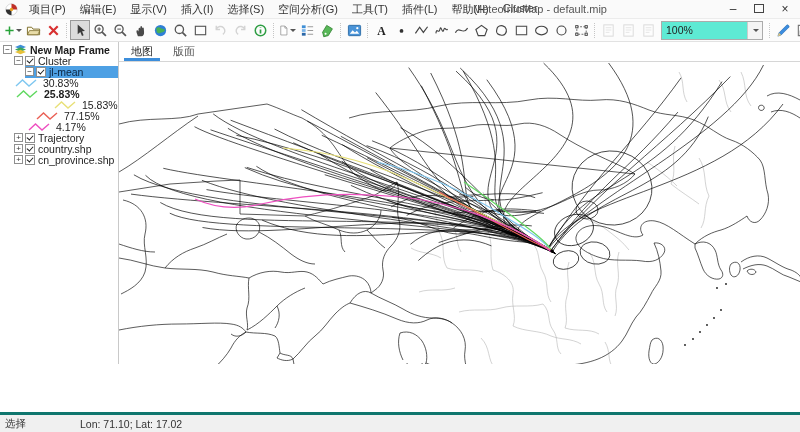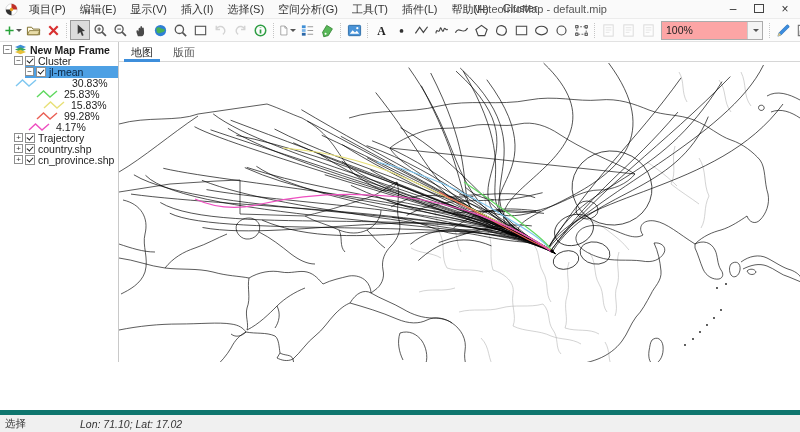--- a/index.html
+++ b/index.html
@@ -17,52 +17,52 @@
   
   .toolbar{height:22px;flex:none;display:flex;align-items:center;background:#fcfcfc;
            border-bottom:1px solid #e2e2e2;padding-left:3px;}
   .tbtn{width:20px;height:20px;flex:none;display:flex;align-items:center;justify-content:center;
         border:1px solid transparent;box-sizing:border-box;}
   .tbtn.active{background:#dcdcdc;border-color:#9a9a9a;}
   .tbtn.disabled{opacity:.35;}
   .tsep{width:0;height:15px;border-left:1px dotted #c6c6c6;margin:0 3px;flex:none;}
   .caret{width:0;height:0;border-left:3px solid transparent;border-right:3px solid transparent;
          border-top:3px solid #555;margin-left:1px;}
-  .combo{display:flex;align-items:center;border:1px solid #ababab;background:#fca5a5;height:17px;
+  .combo{display:flex;align-items:center;border:1px solid #ababab;background:#5eead4;height:17px;
          margin:0 3px;flex:none;gap:44px;}
   .combo .val{font-size:10.5px;padding:0 4px;width:33px;color:#222;}
   .combo .dd{width:14px;height:100%;border-left:1px solid #ccc;display:flex;align-items:center;
              justify-content:center;background:#f4f4f4;}
   
   .main{flex:1;display:flex;min-height:0;}
   .sidebar{width:118px;flex:none;border-right:1px solid #c9c9c9;background:#fff;
            font-size:10.5px;color:#1d1d1d;overflow:hidden;padding-top:2px;}
   .trow{display:flex;align-items:center;height:11px;white-space:nowrap;}
   .trow .lbl{padding:0 3px 0 1px;text-align:right;}
   .trow.bold .lbl{font-weight:bold;}
   .rowsel{background:#4da0e4;color:#0b2440;}
   .expander{width:9px;height:9px;flex:none;border:1px solid #8f8f8f;background:#fff;font-size:8px;
             line-height:7px;text-align:center;color:#333;margin-right:2px;box-sizing:border-box;}
   .cbx{width:10px;height:10px;flex:none;border:1px solid #8f8f8f;background:#fff;margin-right:2px;
        position:relative;box-sizing:border-box;}
   .cbx.checked::after{content:"";position:absolute;left:1px;top:1.5px;width:5px;height:3px;
        border-left:1.5px solid #1c1c1c;border-bottom:1.5px solid #1c1c1c;transform:rotate(-48deg);}
   .zig{margin:0 3px 0 0;flex:none;}
   .content{flex:1;display:flex;flex-direction:column;min-width:0;}
-  .tabs{height:19px;flex:none;display:flex;align-items:center;border-bottom:1px solid #d6d6d6;
+  .tabs{height:19px;flex:none;display:flex;align-items:flex-end;border-bottom:1px solid #d6d6d6;
         background:#fff;font-size:11px;padding-left:2px;}
   .tab{padding:1px 10px 0;color:#555;position:relative;height:100%;display:flex;align-items:center;}
   .tab.active{color:#1d1d1d;}
   .tab.active::after{content:"";position:absolute;left:3px;right:3px;bottom:0;height:3px;background:#3d8edb;}
   .mapwrap{flex:1;background:#fff;overflow:hidden;min-height:0;}
   
-  .statusbar{height:17px;flex:none;background:#f0f0f0;border-top:5px solid #0f766e;display:flex;
+  .statusbar{height:17px;flex:none;background:#f0f0f0;border-top:3px solid #0f766e;display:flex;
              align-items:center;font-size:10.5px;color:#333;margin-top:48px;}
   .status-mode{padding-left:5px;width:70px;flex:none;}
-  .status-coords{padding-left:5px;font-style:italic;}
+  .status-coords{padding-left:5px;}
 </style>
 </head>
 <body>
 
 <div class="window">
 
   <div class="titlebar">
     <span class="appicon">
       <svg width="13" height="13" viewBox="0 0 16 16">
         <circle cx="8" cy="8" r="7" fill="#fff" stroke="#b5b5b5" stroke-width=".6"></circle>
@@ -330,43 +330,43 @@
           <span class="cbx checked"></span>
           <span class="lbl">Cluster</span>
         </div>
         <div class="trow" style="padding-left: 25px;">
           <span class="rowsel" style="display: flex; align-items: center; flex: 1 1 0%;">
             <span class="expander">−</span>
             <span class="cbx checked"></span>
             <span class="lbl">jl-mean</span>
           </span>
         </div>
-        <div class="trow" style="padding-left: 15px; gap: 29px;">
+        <div class="trow" style="padding-left: 15px;">
           <svg class="zig" width="24" height="9" viewBox="0 0 24 9">
             <path d="M1 8 L7.5 2 L14 8 L21 2" fill="none" stroke="#7fc7f0" stroke-width="1.4"></path>
           </svg>
           <span class="lbl">30.83%</span>
         </div>
-        <div class="trow" style="padding-left: 36px;">
+        <div class="trow" style="padding-left: 16px; font-weight: bold;">
           <svg class="zig" width="24" height="9" viewBox="0 0 24 9">
             <path d="M1 8 L7.5 2 L14 8 L21 2" fill="none" stroke="#60d860" stroke-width="1.4"></path>
           </svg>
           <span class="lbl">25.83%</span>
         </div>
-        <div class="trow" style="padding-left: 43px;">
+        <div class="trow" style="padding-left: 54px;">
           <svg class="zig" width="24" height="9" viewBox="0 0 24 9">
             <path d="M1 8 L7.5 2 L14 8 L21 2" fill="none" stroke="#e8e078" stroke-width="1.4"></path>
           </svg>
           <span class="lbl">15.83%</span>
         </div>
         <div class="trow" style="padding-left: 36px;">
           <svg class="zig" width="24" height="9" viewBox="0 0 24 9">
             <path d="M1 8 L7.5 2 L14 8 L21 2" fill="none" stroke="#ea6055" stroke-width="1.4"></path>
           </svg>
-          <span class="lbl">99.28%</span>
+          <span class="lbl">77.15%</span>
         </div>
         <div class="trow" style="padding-left: 28px;">
           <svg class="zig" width="24" height="9" viewBox="0 0 24 9">
             <path d="M1 8 L7.5 2 L14 8 L21 2" fill="none" stroke="#ee4fc0" stroke-width="1.4"></path>
           </svg>
           <span class="lbl">4.17%</span>
         </div>
         <div class="trow" style="padding-left: 14px;">
           <span class="expander">+</span>
           <span class="cbx checked"></span>

